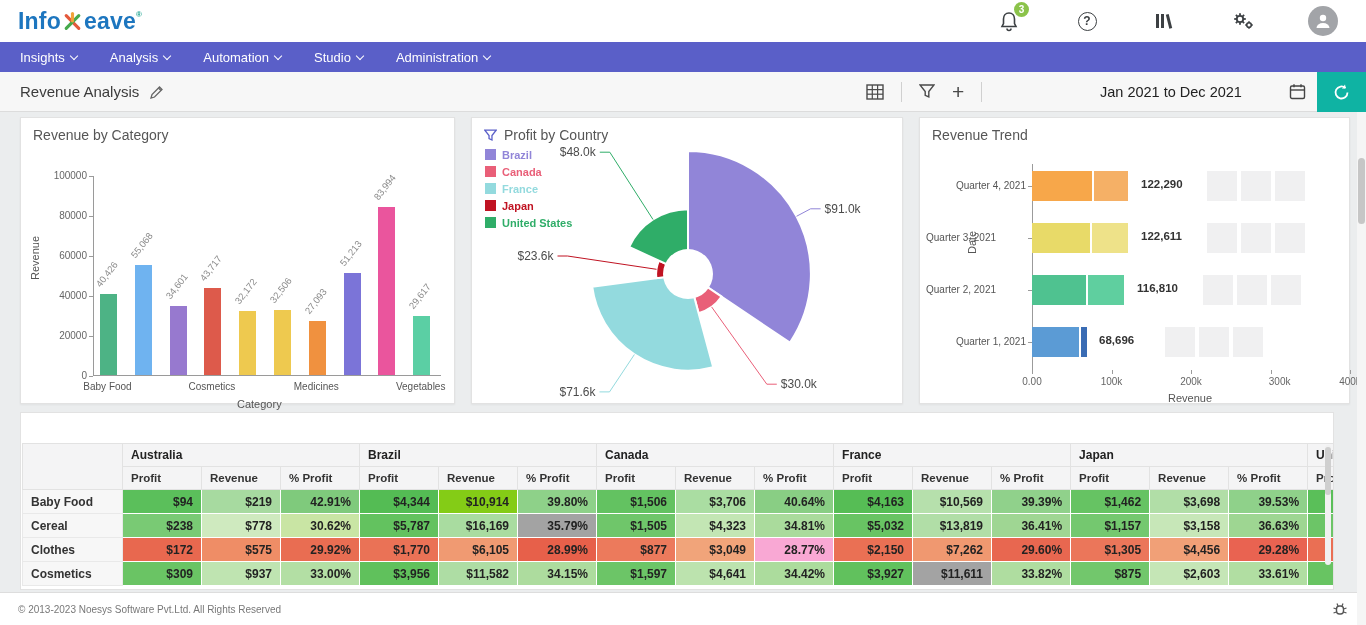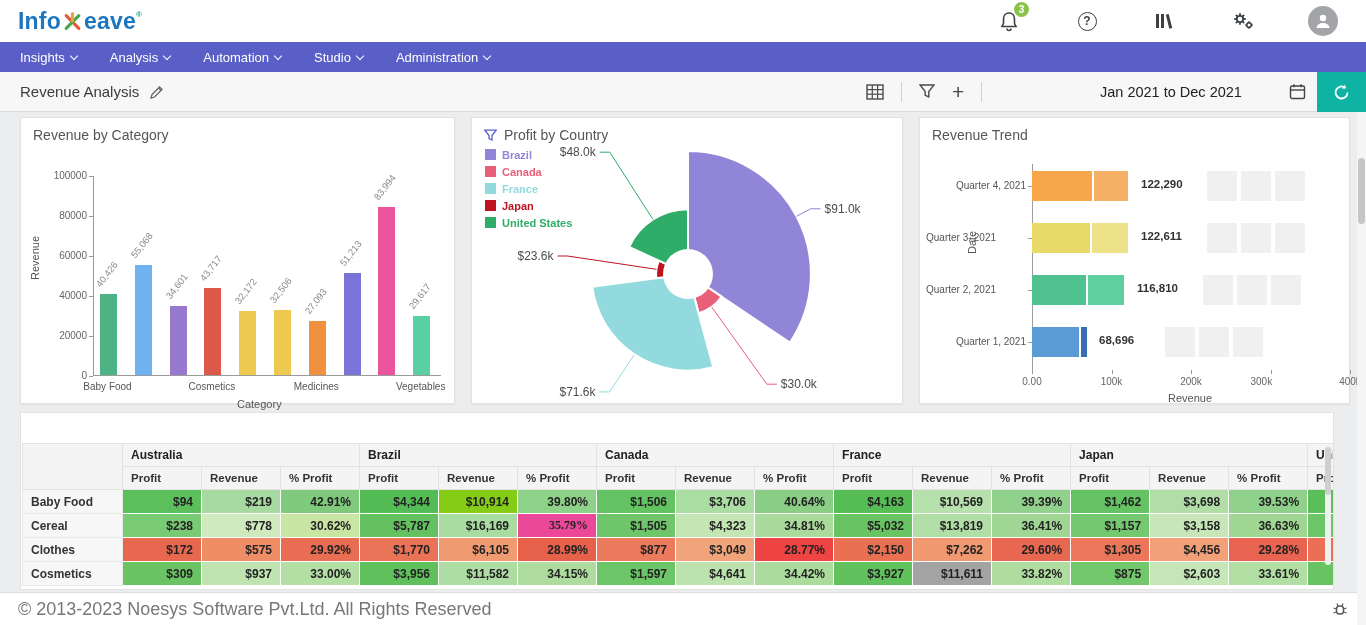--- a/index.html
+++ b/index.html
@@ -63,21 +63,21 @@
   #ptable-wrap { position:absolute; top:30px; left:1px; right:0; bottom:0; overflow:hidden; }
   table.ptable { border-collapse:collapse; table-layout:fixed; width:1522px; font-size:12px; }
   .ptable thead th { background:#f4f4f5; text-align:left; padding:0 0 0 8px; border:1px solid #e2e2e2; font-weight:700; color:#222; height:23px; }
   .ptable thead tr.metrics th { color:#333; font-size:11.5px; }
   .ptable tbody th { background:#f7f7f7; text-align:left; padding-left:8px; font-weight:700; color:#333; border:1px solid #e9e9e9; height:24px; font-size:12px; }
   .ptable td { text-align:right; padding-right:8px; font-weight:700; color:#222; border:1px solid #fff; height:24px; }
   .tbl-scrollbar { position:absolute; right:2px; top:32px; width:6px; height:120px; background:#f1f1f1; border-radius:3px; }
   .tbl-scrollbar .thumb { position:absolute; top:2px; left:0; width:6px; height:48px; background:#cfcfcf; border-radius:3px; }
 
   
-  .footer { position:absolute; left:0; right:0; bottom:0; height:33px; background:#fff; border-top:1px solid #ddd; display:flex; align-items:center; justify-content:space-between; padding:0 18px; font-size:18px; color:#787878; }
+  .footer { position:absolute; left:0; right:0; bottom:0; height:33px; background:#fff; border-top:1px solid #ddd; display:flex; align-items:center; justify-content:space-between; padding:0 18px; font-size:10px; color:#787878; }
   .page-scrollbar { position:absolute; right:0; top:112px; bottom:0; width:9px; background:#f5f5f5; }
   .page-scrollbar .thumb { position:absolute; top:46px; left:1px; width:7px; height:66px; background:#c6c6c6; border-radius:4px; }
 </style>
 </head>
 <body>
 
 <div class="app">
 
   <header class="topbar">
     <div class="logo">
@@ -344,21 +344,21 @@
             <div style="position: absolute; left: 245px; top: 185px; width: 30px; height: 30px; background: rgb(240, 240, 241);"></div>
             <div style="position: absolute; left: 279px; top: 185px; width: 30px; height: 30px; background: rgb(240, 240, 241);"></div>
             <div style="position: absolute; left: 313px; top: 185px; width: 30px; height: 30px; background: rgb(240, 240, 241);"></div>
             <div style="position: absolute; left: 112px; top: 228px; width: 1px; height: 4px; background: rgb(155, 155, 155);"></div>
             <div class="tick-label" style="left: 92px; width: 40px; text-align: center; top: 234px;">0.00</div>
             <div style="position: absolute; left: 191.5px; top: 228px; width: 1px; height: 4px; background: rgb(155, 155, 155);"></div>
             <div class="tick-label" style="left: 171.5px; width: 40px; text-align: center; top: 234px;">100k</div>
             <div style="position: absolute; left: 271px; top: 228px; width: 1px; height: 4px; background: rgb(155, 155, 155);"></div>
             <div class="tick-label" style="left: 251px; width: 40px; text-align: center; top: 234px;">200k</div>
             <div style="position: absolute; left: 350.5px; top: 228px; width: 1px; height: 4px; background: rgb(155, 155, 155);"></div>
-            <div class="tick-label" style="left: 330.5px; width: 40px; text-align: left; top: 234px;">300k</div>
+            <div class="tick-label" style="left: 330.5px; width: 40px; text-align: right; top: 234px;">300k</div>
             <div style="position: absolute; left: 430px; top: 228px; width: 1px; height: 4px; background: rgb(155, 155, 155);"></div>
             <div class="tick-label" style="left: 410px; width: 40px; text-align: center; top: 234px;">400k</div>
           </div>
       </section>
     </div>
 
     <section id="card-table">
       <div class="card-title" style="padding-top:8px;margin-top:44px;">
         <svg width="13" height="13" viewBox="0 0 16 15">
             <path d="M1 1 L15 1 L9.8 7.5 L9.8 13 L6.2 11.3 L6.2 7.5 Z" fill="none" stroke="#5a5fc8" stroke-width="1.6"></path>
@@ -435,21 +435,21 @@
                 <td style="background: rgb(143, 209, 138);">39.53%</td>
                 <td style="background: rgb(90, 191, 89);"></td>
               </tr>
               <tr>
                 <th>Cereal</th>
                 <td style="background: rgb(121, 202, 116);">$238</td>
                 <td style="background: rgb(207, 234, 191);">$778</td>
                 <td style="background: rgb(201, 229, 164);">30.62%</td>
                 <td style="background: rgb(99, 194, 95);">$5,787</td>
                 <td style="background: rgb(169, 220, 160);">$16,169</td>
-                <td style="background: #ec4899; font-family: Liberation Serif, serif;">35.79%</td>
+                <td style="background: #a3a3a3;">35.79%</td>
                 <td style="background: rgb(111, 198, 106);">$1,505</td>
                 <td style="background: rgb(195, 230, 180);">$4,323</td>
                 <td style="background: rgb(170, 219, 156);">34.81%</td>
                 <td style="background: rgb(104, 196, 99);">$5,032</td>
                 <td style="background: rgb(177, 222, 167);">$13,819</td>
                 <td style="background: rgb(159, 214, 147);">36.41%</td>
                 <td style="background: rgb(116, 200, 111);">$1,157</td>
                 <td style="background: rgb(199, 231, 184);">$3,158</td>
                 <td style="background: rgb(158, 214, 146);">36.63%</td>
                 <td style="background: rgb(108, 197, 103);"></td>
@@ -457,21 +457,21 @@
               <tr>
                 <th>Clothes</th>
                 <td style="background: rgb(232, 104, 79);">$172</td>
                 <td style="background: rgb(239, 141, 102);">$575</td>
                 <td style="background: rgb(233, 109, 82);">29.92%</td>
                 <td style="background: rgb(234, 114, 86);">$1,770</td>
                 <td style="background: rgb(240, 154, 114);">$6,105</td>
                 <td style="background: rgb(231, 96, 74);">28.99%</td>
                 <td style="background: rgb(236, 122, 92);">$877</td>
                 <td style="background: rgb(241, 164, 122);">$3,049</td>
-                <td style="background: #ef4444;">28.77%</td>
+                <td style="background: #f9a8d4;">28.77%</td>
                 <td style="background: rgb(234, 112, 84);">$2,150</td>
                 <td style="background: rgb(240, 152, 112);">$7,262</td>
                 <td style="background: rgb(232, 103, 80);">29.60%</td>
                 <td style="background: rgb(235, 118, 90);">$1,305</td>
                 <td style="background: rgb(241, 160, 119);">$4,456</td>
                 <td style="background: rgb(233, 99, 81);">29.28%</td>
                 <td style="background: rgb(234, 111, 84);"></td>
               </tr>
               <tr>
                 <th>Cosmetics</th>

